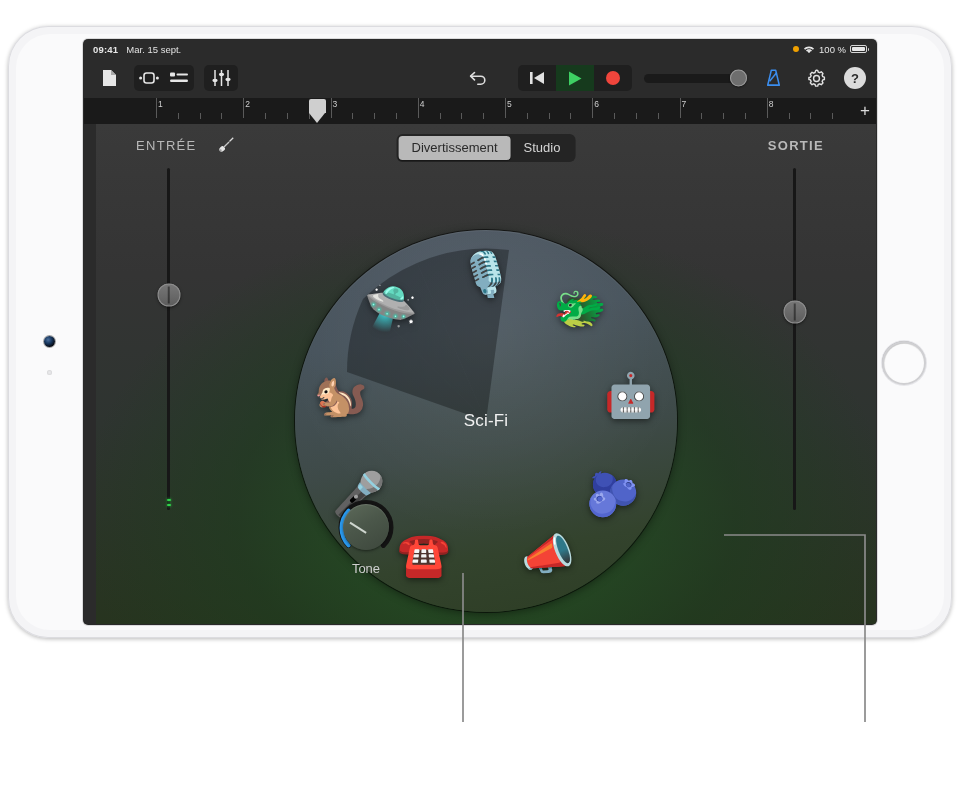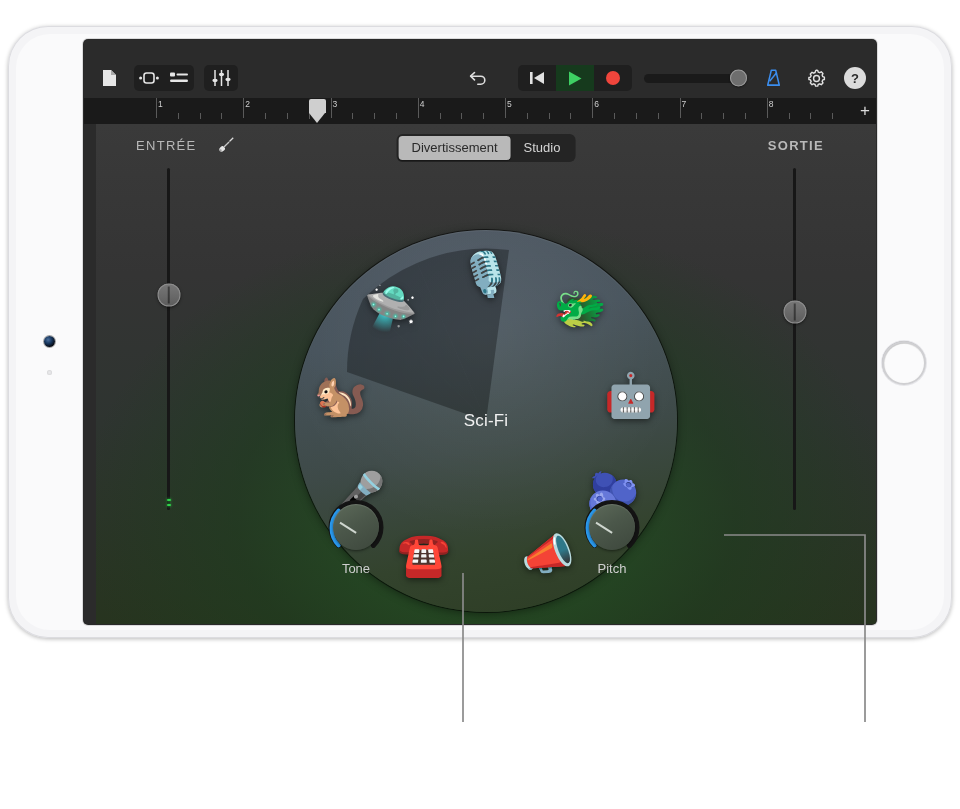--- a/index.html
+++ b/index.html
@@ -126,21 +126,21 @@
   #wedge{position:absolute;left:0;top:0;width:100%;height:100%;}
   #wheel-center{position:absolute;left:0;right:0;top:50%;transform:translateY(-50%);
         text-align:center;font-size:17px;color:#f2f2f2;letter-spacing:.2px;}
   .voice{position:absolute;width:64px;height:64px;margin-left:-32px;margin-top:-32px;
          display:flex;align-items:center;justify-content:center;
          font-size:43px;line-height:1;cursor:pointer;user-select:none;}
   .voice span{filter:drop-shadow(0 2px 3px rgba(0,0,0,.5));}
 
   
   .knob-wrap{position:absolute;width:64px;text-align:center;}
-  #knob-tone{left:228px;top:375px;}
+  #knob-tone{left:238px;top:375px;}
   #knob-pitch{right:232px;top:375px;}
   .knob{width:58px;height:58px;margin:0 auto;position:relative;}
   .knob-face{position:absolute;left:6px;top:5px;width:46px;height:46px;border-radius:50%;
         background:linear-gradient(150deg,#5d6a5a 0%, #4b574a 45%, #3d473c 100%);
         box-shadow:inset 0 1px 1px rgba(255,255,255,.13),0 1px 3px rgba(0,0,0,.5);}
   .knob-pointer{position:absolute;left:50%;top:10px;width:1.5px;height:19px;
         background:#cfd6cf;transform-origin:50% 100%;}
   .knob-label{font-size:13px;color:#cfcfcf;margin-top:4px;}
 
   
@@ -151,20 +151,36 @@
 
 <div id="device">
   <div id="device-inner"></div>
   <div id="camera"></div>
   <div id="mic-hole"></div>
   <div id="home"></div>
 
   <div id="bezel">
   <div id="screen">
 
+    <div id="statusbar">
+      <span class="sb-time">09:41</span>
+      <span class="sb-date">Mar. 15 sept.</span>
+      <span class="sb-right">
+        <span class="rec-dot"></span>
+        <svg width="12" height="9" viewBox="0 0 12 9">
+          <path d="M6 8.2 4.3 6.2a2.7 2.7 0 0 1 3.4 0z" fill="#e8e8e8"></path>
+          <path d="M6 1.6c2 0 3.8.8 5 2L10 4.8A5.6 5.6 0 0 0 6 3.2 5.6 5.6 0 0 0 2 4.8L1 3.6c1.2-1.2 3-2 5-2z" fill="#e8e8e8"></path>
+          <path d="M6 4.2c1.2 0 2.3.5 3 1.2l-1 1.1A2.9 2.9 0 0 0 6 5.7c-.8 0-1.5.3-2 .8L3 5.4c.7-.7 1.8-1.2 3-1.2z" fill="#e8e8e8"></path>
+        </svg>
+        <span class="sb-pct">100 %</span>
+        <span class="sb-batt">
+              <i></i>
+            </span>
+      </span>
+    </div>
 
     <div id="toolbar">
       <div class="tb-btn">
         <svg width="15" height="18" viewBox="0 0 15 18">
           <path d="M1 1h8l5 5v11H1z" fill="#e6e6e6"></path>
               <path d="M9 1l5 5H9z" fill="#a9a9a9"></path>
         </svg>
       </div>
       <div class="seg2">
         <div class="tb-btn">
@@ -382,32 +398,20 @@
             <path d="M 11.6 46.4 A 25 25 0 1 1 46.4 46.4" fill="none" stroke="#141414" stroke-width="5" stroke-linecap="round"></path>
             <path d="M 11.6 46.4 A 25 25 0 0 1 11.6 11.6" fill="none" stroke="#2b9bf0" stroke-width="4" stroke-linecap="round"></path>
           </svg>
           <div class="knob-face">
             <div class="knob-pointer" style="transform:translateX(-50%) rotate(-58deg)"></div>
           </div>
         </div>
         <div class="knob-label">Tone</div>
       </div>
 
-      <div class="knob-wrap" id="knob-pitch">
-        <div class="knob">
-          <svg width="58" height="58" viewBox="0 0 58 58" style="position:absolute;left:0;top:0">
-            <path d="M 11.6 46.4 A 25 25 0 1 1 46.4 46.4" fill="none" stroke="#141414" stroke-width="5" stroke-linecap="round"></path>
-            <path d="M 11.6 46.4 A 25 25 0 0 1 11.6 11.6" fill="none" stroke="#2b9bf0" stroke-width="4" stroke-linecap="round"></path>
-          </svg>
-          <div class="knob-face">
-            <div class="knob-pointer" style="transform:translateX(-50%) rotate(-58deg)"></div>
-          </div>
-        </div>
-        <div class="knob-label">Pitch</div>
-      </div>
 
     </div>
   </div>
     </div>
 </div>
 
 <svg id="callouts">
   <g stroke="#8a8a8a" stroke-width="1.7" fill="none">
     <path d="M463 573 L463 722"></path>
     <path d="M724 535 L865 535 L865 722"></path>

